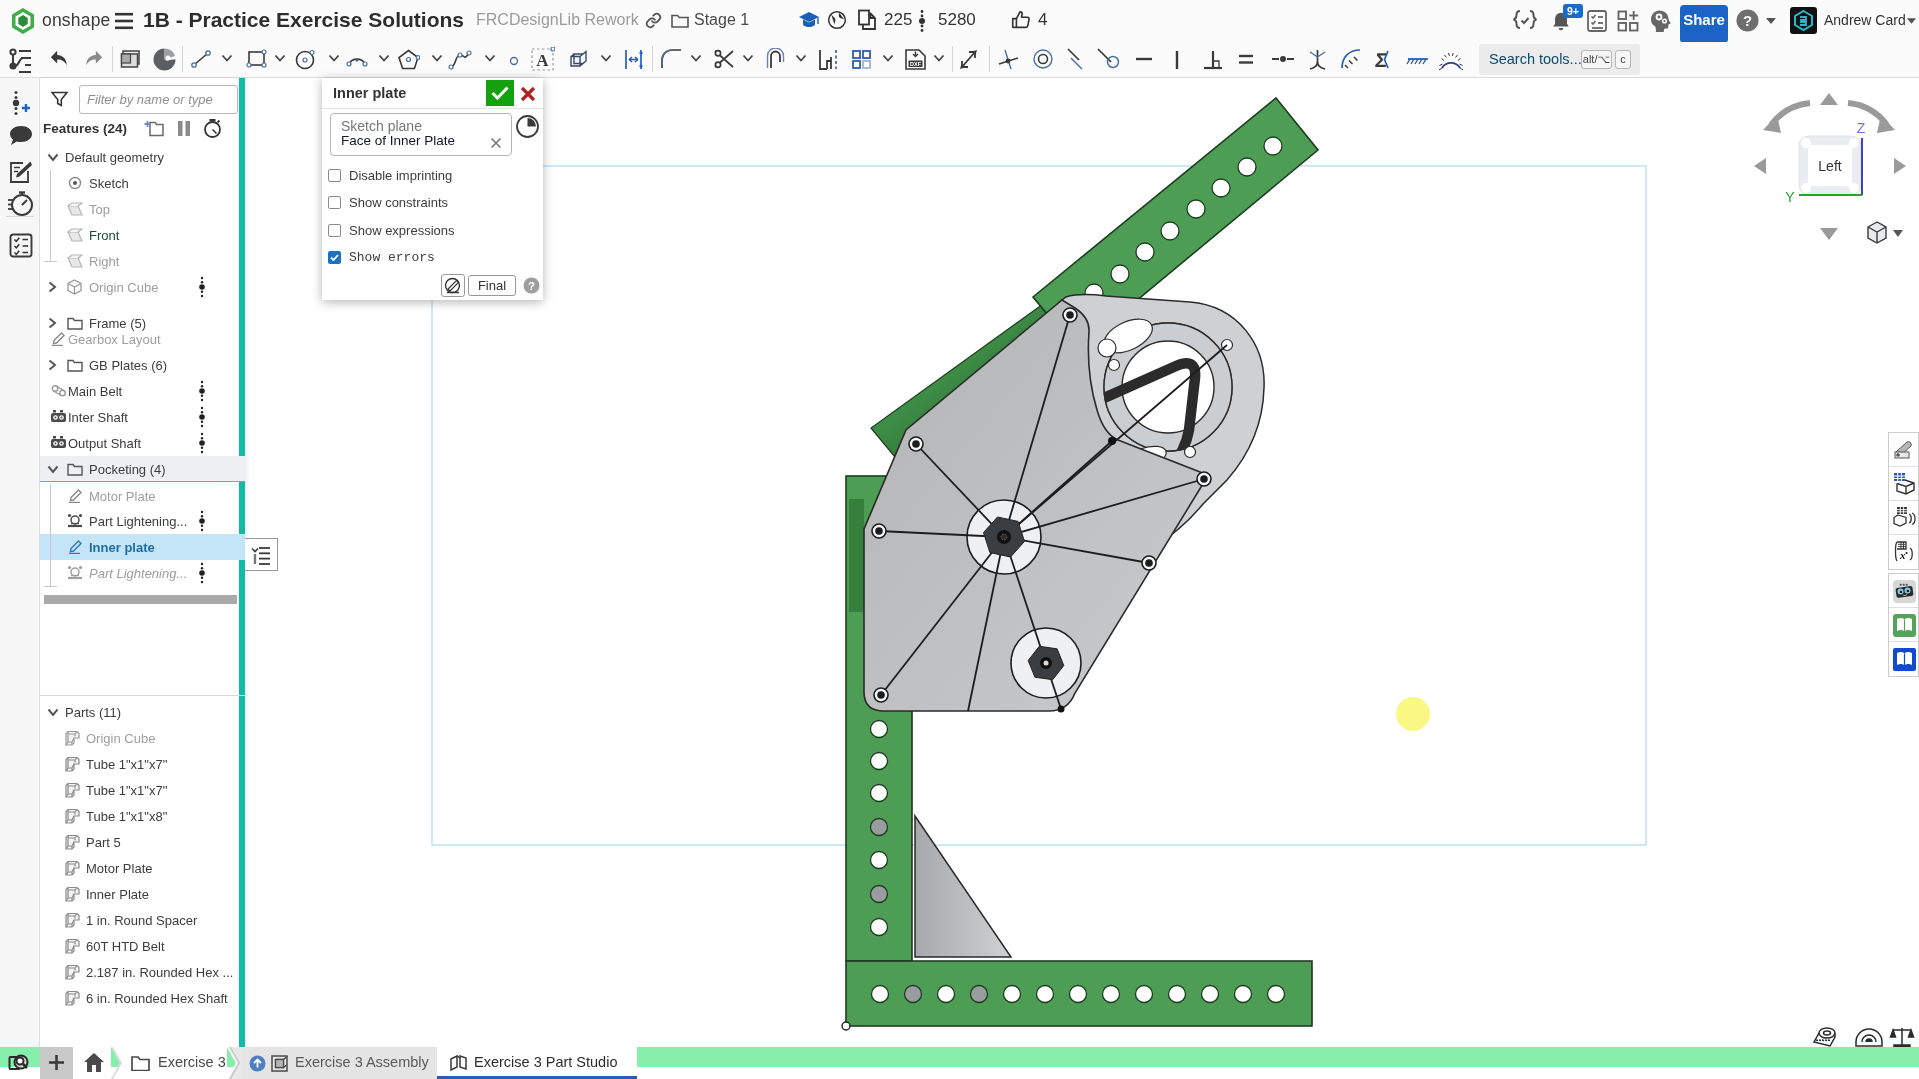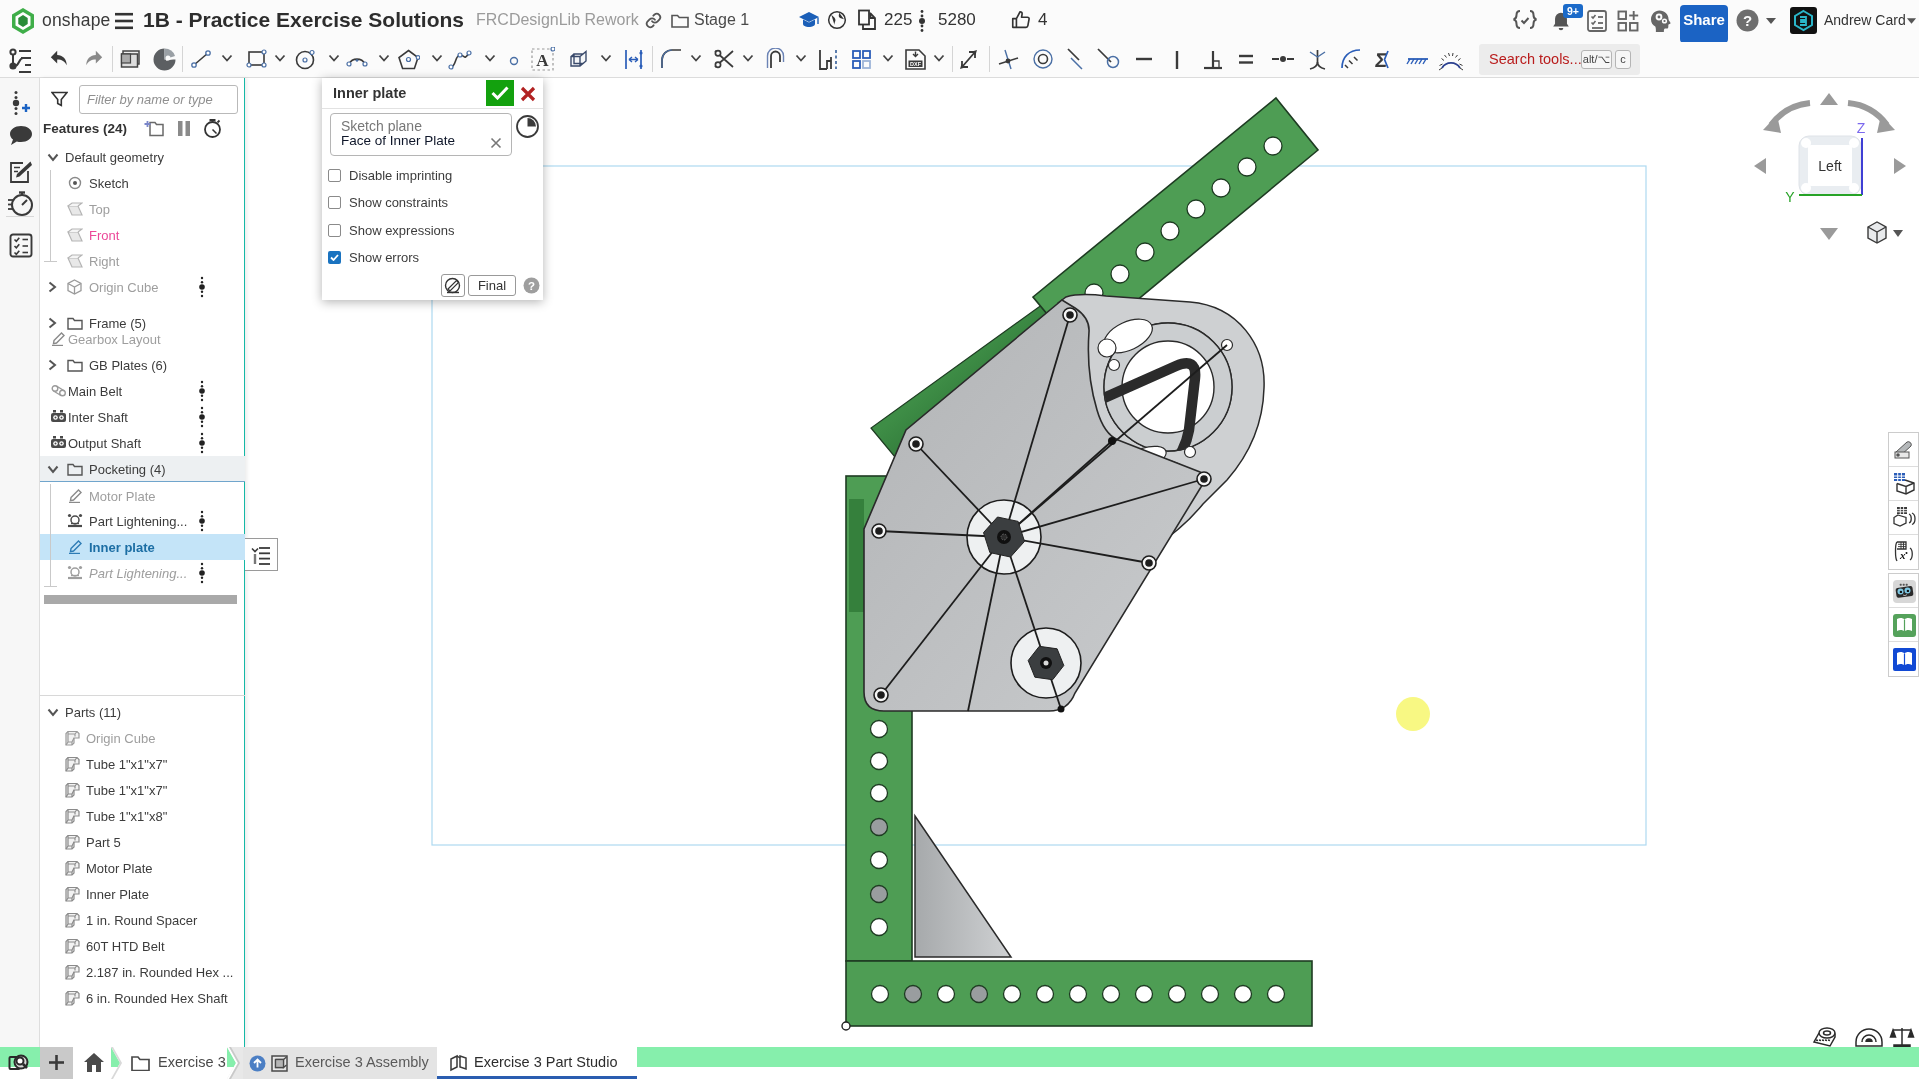--- a/index.html
+++ b/index.html
@@ -2,21 +2,21 @@
 <html><head>
 <meta charset="utf-8">
 <style>
   * { margin:0; padding:0; box-sizing:border-box; }
   html,body { width:1919px; height:1079px; overflow:hidden; background:#fff;
     font-family:"Liberation Sans", sans-serif; }
   .abs { position:absolute; }
   #topbar { position:absolute; left:0; top:0; width:1919px; height:42px; background:#fbfbfb; }
   #toolbar { position:absolute; left:0; top:42px; width:1919px; height:36px; background:#fbfbfb; border-bottom:1px solid #dcdcdc; }
   #leftstrip { position:absolute; left:0; top:78px; width:40px; height:969px; background:#f7f7f7; border-right:1px solid #e0e0e0; }
-  #panel { position:absolute; left:40px; top:78px; width:205px; height:969px; background:#ffffff; border-right:1px solid #14b8a6; box-shadow:2px 0 4px rgba(0,0,0,0.08); }
+  #panel { position:absolute; left:40px; top:78px; width:205px; height:969px; background:#ffffff; border-right:6px solid #14b8a6; box-shadow:2px 0 4px rgba(0,0,0,0.08); }
   #canvas { position:absolute; left:0; top:78px; width:1919px; height:969px; }
   #dialog { position:absolute; left:322px; top:78px; width:221px; height:222px; background:#fff; box-shadow:0 2px 10px rgba(0,0,0,0.3); z-index:30; }
   #bottombar { position:absolute; left:0; top:1047px; width:1919px; height:20px; background:#86efac; z-index:40; }
   .row { position:absolute; left:0; width:205px; height:26px; font-size:13px; color:#333; display:flex; align-items:center; }
   svg { display:block; }
 </style>
 </head>
 <body>
 <div id="topbar">
 
@@ -350,21 +350,21 @@
         <line x1="8.5" y1="10.5" x2="6.5" y2="8"></line>
         <line x1="11.5" y1="9" x2="10.5" y2="6"></line>
         <line x1="14.5" y1="9" x2="15" y2="6"></line>
         <line x1="17.5" y1="10.5" x2="19.5" y2="8"></line>
         <line x1="20" y1="13.5" x2="22.5" y2="11.5"></line>
         <line x1="21.5" y1="17" x2="24.5" y2="18.5"></line>
         <line x1="22" y1="21" x2="25" y2="23"></line>
       </g>
     </svg>
   <div class="abs" style="left:1479px;top:2px;width:161px;height:31px;background:#ececec;border-radius:3px;"></div>
-  <div class="abs" style="left:1489px;top:9px;font-size:14.5px;color:#b91c1c;">Search tools...</div>
+  <div class="abs" style="left:1489px;top:9px;font-size:14.5px;color:#0c4a6e;">Search tools...</div>
   <div class="abs" style="left:1581px;top:8px;width:31px;height:19px;background:#f6f6f6;border:1px solid #b5b5b5;border-radius:3px;font-size:11px;color:#444;text-align:center;line-height:17px;">alt/⌥</div>
   <div class="abs" style="left:1615px;top:8px;width:16px;height:19px;background:#f6f6f6;border:1px solid #b5b5b5;border-radius:3px;font-size:11px;color:#444;text-align:center;line-height:17px;">c</div>
 </div>
 <div id="canvas">
 <svg width="1919" height="969" viewBox="0 78 1919 969">
   <defs>
     <linearGradient id="plateG" x1="0" y1="0" x2="1" y2="1">
       <stop offset="0" stop-color="#b2b4b6"></stop>
           <stop offset="1" stop-color="#c9cbcd"></stop>
     </linearGradient>
@@ -619,21 +619,21 @@
           <path d="M1 4 L11 4 L15 13 L5 13 Z" fill="#e8e8e8" stroke="#b5b5b5" stroke-width="1.2"></path>
           <path d="M1 4 L5 1 L15 1 L11 4" fill="#f5f5f5" stroke="#b5b5b5" stroke-width="1.2"></path>
         </svg>
         <span style="position:absolute;left:49px;top:50%;transform:translateY(-50%);font-size:13px;color:#9e9e9e;white-space:nowrap;">Top</span>
       </div>
 <div class="row" style="top:144px;">
         <svg class="abs" style="left:27px;top:6px;" width="16" height="14" viewBox="0 0 16 14">
           <path d="M1 4 L11 4 L15 13 L5 13 Z" fill="#e8e8e8" stroke="#b5b5b5" stroke-width="1.2"></path>
           <path d="M1 4 L5 1 L15 1 L11 4" fill="#f5f5f5" stroke="#b5b5b5" stroke-width="1.2"></path>
         </svg>
-        <span style="position:absolute;left:49px;top:50%;transform:translateY(-50%);font-size:13px;color:#ec4899;white-space:nowrap;">Front</span>
+        <span style="position:absolute;left:49px;top:50%;transform:translateY(-50%);font-size:13px;color:#14532d;white-space:nowrap;">Front</span>
       </div>
 <div class="row" style="top:170px;">
         <svg class="abs" style="left:27px;top:6px;" width="16" height="14" viewBox="0 0 16 14">
           <path d="M1 4 L11 4 L15 13 L5 13 Z" fill="#e8e8e8" stroke="#b5b5b5" stroke-width="1.2"></path>
           <path d="M1 4 L5 1 L15 1 L11 4" fill="#f5f5f5" stroke="#b5b5b5" stroke-width="1.2"></path>
         </svg>
         <span style="position:absolute;left:49px;top:50%;transform:translateY(-50%);font-size:13px;color:#9e9e9e;white-space:nowrap;">Right</span>
       </div>
 <div class="row" style="top:196px;">
         <svg class="abs" style="left:8px;top:7px;" width="9" height="12" viewBox="0 0 9 12" fill="none" stroke="#555" stroke-width="2">
@@ -933,21 +933,21 @@
   <div class="abs" style="left:27px;top:90px;font-size:13px;color:#3c3c3c;">Disable imprinting</div>
   <div class="abs" style="left:6px;top:118px;width:13px;height:13px;border:1.5px solid #8a8a8a;border-radius:2px;"></div>
   <div class="abs" style="left:27px;top:117px;font-size:13px;color:#3c3c3c;">Show constraints</div>
   <div class="abs" style="left:6px;top:146px;width:13px;height:13px;border:1.5px solid #8a8a8a;border-radius:2px;"></div>
   <div class="abs" style="left:27px;top:145px;font-size:13px;color:#3c3c3c;">Show expressions</div>
   <div class="abs" style="left:6px;top:173px;width:13px;height:13px;background:#1a73c0;border-radius:2px;">
     <svg style="margin:3px 0 0 2px;" width="9" height="7" viewBox="0 0 9 7" fill="none" stroke="#fff" stroke-width="1.8">
         <path d="M1 3.5 L3.5 6 L8 1"></path>
       </svg>
   </div>
-  <div class="abs" style="left:27px;top:172px;font-size:13px;color:#3c3c3c;">Show errors</div>
+  <div class="abs" style="left:27px;top:172px;font-size:13px;color:#3c3c3c;font-family:Liberation Mono, monospace;">Show errors</div>
   <div class="abs" style="left:119px;top:196px;width:24px;height:23px;border:1px solid #999;border-radius:3px;">
     <svg style="margin:2px 0 0 2px;" width="18" height="18" viewBox="0 0 18 18" fill="none" stroke="#333" stroke-width="1.4">
         <circle cx="8.5" cy="8.5" r="7"></circle>
         <path d="M4 12 L12.5 3.5 L14.5 5.5 L6 14 Z" stroke-width="1.2"></path>
         <line x1="3" y1="15.5" x2="15" y2="15.5"></line>
       </svg>
   </div>
   <div class="abs" style="left:146px;top:197px;width:48px;height:21px;border:1px solid #999;border-radius:3px;font-size:13px;color:#333;text-align:center;line-height:20px;">Final</div>
   <svg class="abs" style="left:201px;top:199px;" width="17" height="17" viewBox="0 0 17 17">
       <circle cx="8.5" cy="8.5" r="8" fill="#9e9e9e"></circle>

